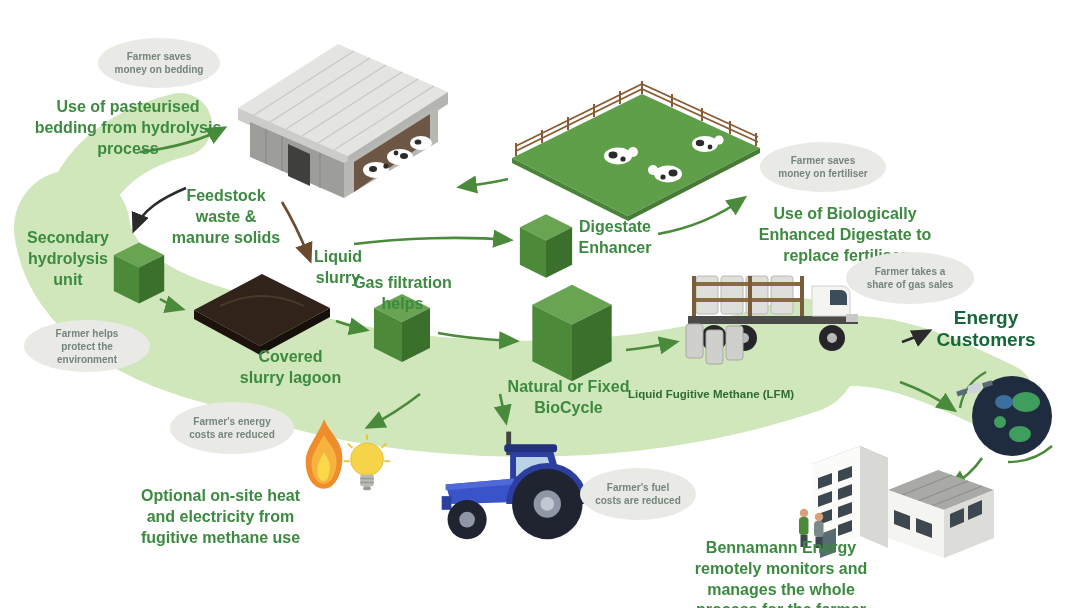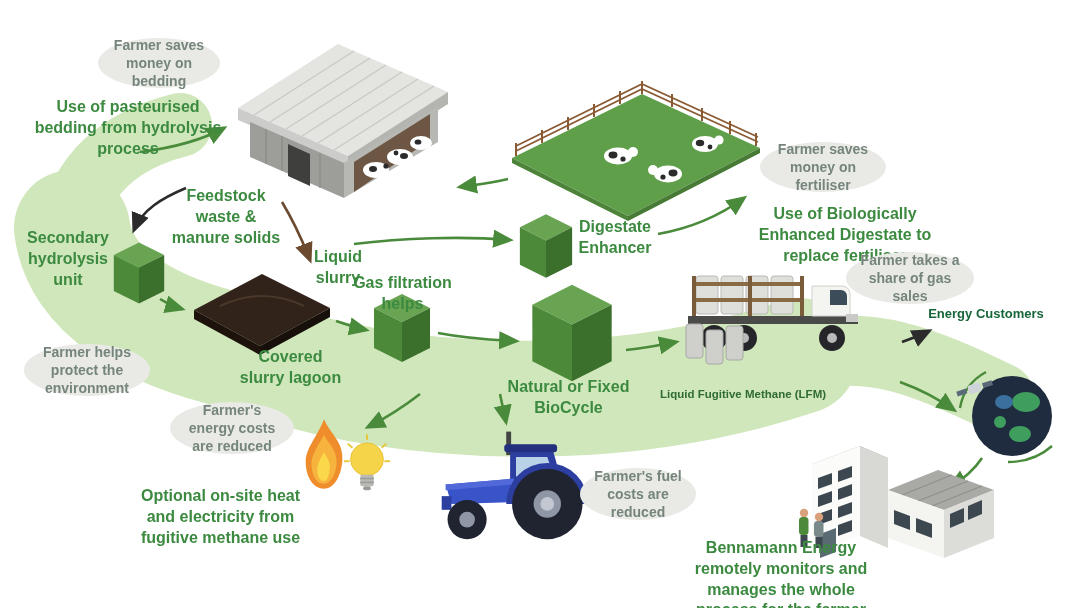--- a/index.html
+++ b/index.html
@@ -2,24 +2,24 @@
 <html><head>
 <meta charset="utf-8">
 <style>
   html,body{margin:0;padding:0;background:#ffffff;}
   body{font-family:"Liberation Sans", sans-serif;}
   #canvas{position:relative;width:1080px;height:608px;overflow:hidden;background:#ffffff;}
   svg{display:block;}
   .layer{position:absolute;left:0;top:0;width:1080px;height:608px;}
   .illus{position:absolute;}
   .lbl{position:absolute;color:#3c8a40;font-weight:700;font-size:16px;line-height:1.3;text-align:center;z-index:6;}
-  .lbl-big{font-size:13px;color:#17663a;font-weight:800;line-height:1.15;}
+  .lbl-big{font-size:19px;color:#17663a;font-weight:800;line-height:1.15;}
   .lbl-bold{font-size:11.5px;color:#2f6b33;}
   .bubble{position:absolute;background:#e9eae6;border-radius:50%;display:flex;align-items:center;justify-content:center;
-          color:#75857b;font-size:14px;font-weight:700;text-align:center;padding:7px 14px;box-sizing:border-box;
+          color:#75857b;font-size:10px;font-weight:700;text-align:center;padding:7px 14px;box-sizing:border-box;
           line-height:1.3;z-index:7;}
 </style>
 </head>
 <body>
 
 <div id="canvas">
 
   <svg class="layer" viewBox="0 0 1080 608" style="z-index:0;">
     <g fill="none" stroke="#cfe7ba" stroke-linecap="round" stroke-linejoin="round">
       <path d="M 180 125 C 120 140, 80 175, 72 228" stroke-width="64"></path>
@@ -322,37 +322,37 @@
 
   <div class="bubble" style="left:98px;top:38px;width:122px;height:50px;">
       <span>Farmer saves money on bedding</span>
     </div>
   <div class="bubble" style="left:760px;top:142px;width:126px;height:50px;">
       <span>Farmer saves money on fertiliser</span>
     </div>
   <div class="bubble" style="left:846px;top:252px;width:128px;height:52px;">
       <span>Farmer takes a share of gas sales</span>
     </div>
-  <div class="bubble" style="left:24px;top:320px;width:126px;height:52px;margin-top:24px;">
+  <div class="bubble" style="left:24px;top:320px;width:126px;height:52px;">
       <span>Farmer helps protect the environment</span>
     </div>
   <div class="bubble" style="left:170px;top:402px;width:124px;height:52px;">
       <span>Farmer's energy costs are reduced</span>
     </div>
   <div class="bubble" style="left:580px;top:468px;width:116px;height:52px;">
       <span>Farmer's fuel costs are reduced</span>
     </div>
 
   <div class="lbl" style="left:28px;top:97px;width:200px;">Use of pasteurised bedding from hydrolysis process</div>
   <div class="lbl" style="left:166px;top:186px;width:120px;">Feedstock waste &amp; manure solids</div>
   <div class="lbl" style="left:18px;top:228px;width:100px;">Secondary hydrolysis unit</div>
   <div class="lbl" style="left:296px;top:227px;width:84px;margin-top:20px;">Liquid slurry</div>
   <div class="lbl" style="left:238px;top:347px;width:105px;">Covered slurry lagoon</div>
   <div class="lbl" style="left:350px;top:273px;width:105px;">Gas filtration helps</div>
   <div class="lbl" style="left:570px;top:217px;width:90px;">Digestate Enhancer</div>
   <div class="lbl" style="left:506px;top:377px;width:125px;">Natural or Fixed BioCycle</div>
-  <div class="lbl lbl-bold" style="left:648px;top:387px;width:190px;">Liquid Fugitive Methane (LFM)</div>
+  <div class="lbl lbl-bold" style="left:616px;top:387px;width:190px;">Liquid Fugitive Methane (LFM)</div>
   <div class="lbl" style="left:745px;top:204px;width:200px;">Use of Biologically Enhanced Digestate to replace fertiliser</div>
   <div class="lbl lbl-big" style="left:926px;top:307px;width:120px;">Energy Customers</div>
   <div class="lbl" style="left:138px;top:486px;width:165px;">Optional on-site heat and electricity from fugitive methane use</div>
   <div class="lbl" style="left:686px;top:538px;width:190px;">Bennamann Energy remotely monitors and manages the whole process for the farmer</div>
 
 </div>
 
 </body></html>

